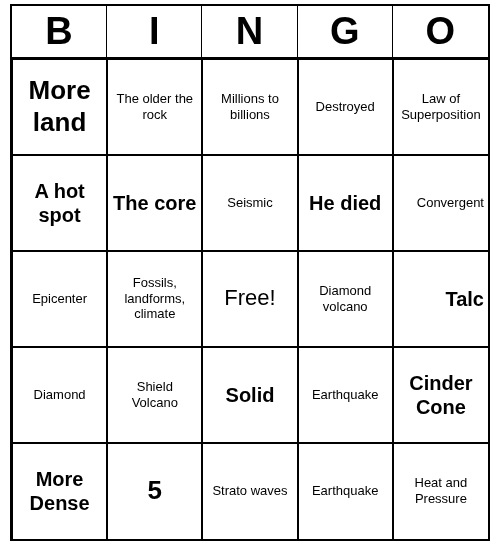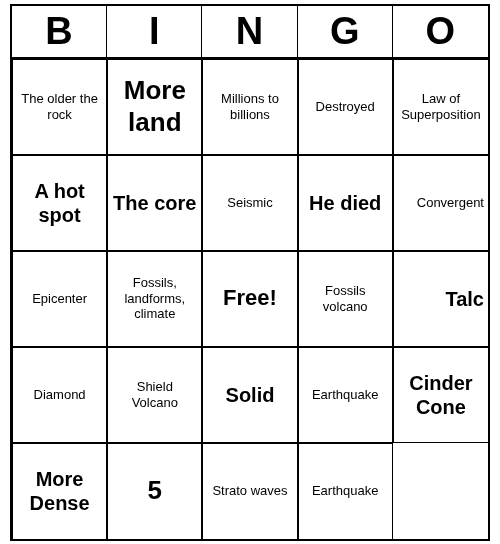--- a/index.html
+++ b/index.html
@@ -59,41 +59,41 @@
     .cell-text-large {
       font-size: 26px;
       font-weight: bold;
     }
     .cell-text-medium {
       font-size: 20px;
       font-weight: bold;
     }
     .cell-text-free {
       font-size: 22px;
-      font-weight: bold;
+      font-weight: normal;
       text-align: right;
     }
   </style>
 </head>
 <body>
 
 <div class="bingo-card">
   <div class="bingo-header">
   <div class="bingo-header-cell">B</div>
       <div class="bingo-header-cell">I</div>
       <div class="bingo-header-cell">N</div>
       <div class="bingo-header-cell">G</div>
       <div class="bingo-header-cell">O</div>
     </div>
   <div class="bingo-grid">
   <div class="bingo-cell">
-        <span class="cell-text">The older the rock</span>
+        <span class="cell-text-large">More land</span>
       </div>
       <div class="bingo-cell">
-        <span class="cell-text-large">More land</span>
+        <span class="cell-text">The older the rock</span>
       </div>
       <div class="bingo-cell">
         <span class="cell-text">Millions to billions</span>
       </div>
       <div class="bingo-cell">
         <span class="cell-text">Destroyed</span>
       </div>
       <div class="bingo-cell">
         <span class="cell-text">Law of Superposition</span>
       </div>
@@ -115,21 +115,21 @@
       <div class="bingo-cell">
         <span class="cell-text">Epicenter</span>
       </div>
       <div class="bingo-cell">
         <span class="cell-text">Fossils, landforms, climate</span>
       </div>
       <div class="bingo-cell">
         <span class="cell-text-free">Free!</span>
       </div>
       <div class="bingo-cell">
-        <span class="cell-text">Fossils volcano</span>
+        <span class="cell-text">Diamond volcano</span>
       </div>
       <div class="bingo-cell">
         <span class="cell-text-medium">Talc</span>
       </div>
       <div class="bingo-cell">
         <span class="cell-text">Diamond</span>
       </div>
       <div class="bingo-cell">
         <span class="cell-text">Shield Volcano</span>
       </div>
@@ -147,14 +147,17 @@
       </div>
       <div class="bingo-cell">
         <span class="cell-text-large">5</span>
       </div>
       <div class="bingo-cell">
         <span class="cell-text">Strato waves</span>
       </div>
       <div class="bingo-cell">
         <span class="cell-text">Earthquake</span>
       </div>
+      <div class="bingo-cell">
+        <span class="cell-text">Heat and Pressure</span>
+      </div>
     </div>
 </div>
 
 </body></html>

